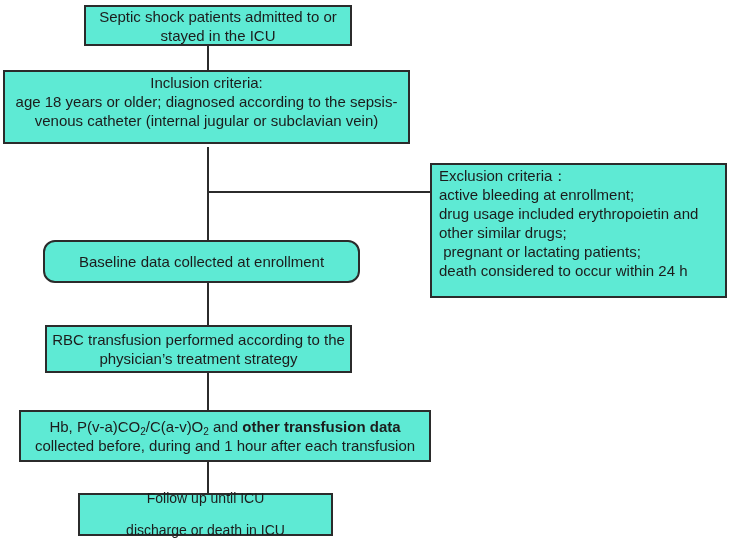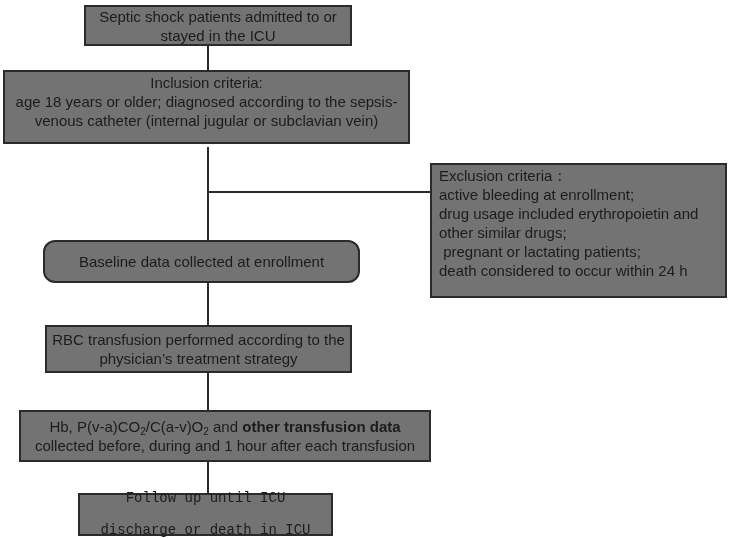--- a/index.html
+++ b/index.html
@@ -13,21 +13,21 @@
     height: 538px;
     background: #ffffff;
     font-family: "Liberation Sans", sans-serif;
     color: #1c1c1c;
     overflow: hidden;
   }
   .box {
     position: absolute;
     box-sizing: border-box;
     border: 2px solid #2b2b2b;
-    background: #737373;
+    background: #5eead4;
     font-size: 15px;
     line-height: 19px;
   }
   .center {
     display: flex;
     flex-direction: column;
     align-items: center;
     justify-content: center;
     text-align: center;
   }
@@ -49,21 +49,21 @@
     background: #2b2b2b;
   }
   
   #top-box      { left: 84px;  top: 5px;   width: 268px; height: 41px; }
   #inclusion    { left: 3px;   top: 70px;  width: 407px; height: 74px; text-align: center; }
   #exclusion    { left: 430px; top: 127px; width: 297px; height: 135px; margin-top: 36px; }
   #baseline     { left: 43px;  top: 240px; width: 317px; height: 43px; border-radius: 12px; }
   #rbc          { left: 45px;  top: 325px; width: 307px; height: 48px; }
   #hb           { left: 3px;   top: 410px; width: 412px; height: 52px; margin-left: 16px; }
   #followup     { left: 78px;  top: 493px; width: 255px; height: 43px;
-                  font-family: Liberation Mono, monospace; font-size: 14px; gap: 13px; }
+                  font-family: Liberation Sans, sans-serif; font-size: 14px; gap: 13px; }
   
   #conn-v1 { left: 207px; top: 45px;  height: 26px; }
   #conn-v2 { left: 207px; top: 147px; height: 93px; }
   #conn-h1 { left: 207px; top: 191px; width: 223px; }
   #conn-v3 { left: 207px; top: 282px; height: 44px; }
   #conn-v4 { left: 207px; top: 372px; height: 39px; }
   #conn-v5 { left: 207px; top: 457px; height: 37px; }
   sub.chem {
     font-size: 10px;
     line-height: 0;

